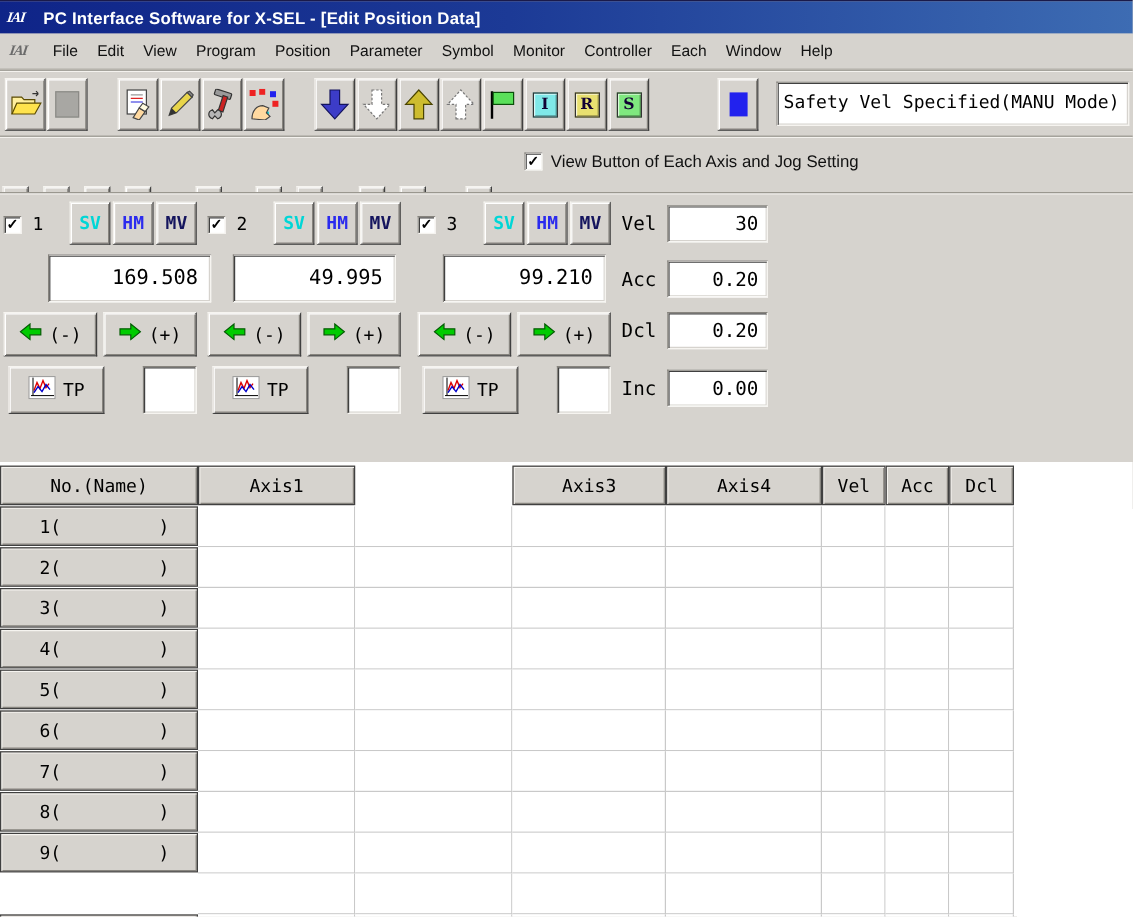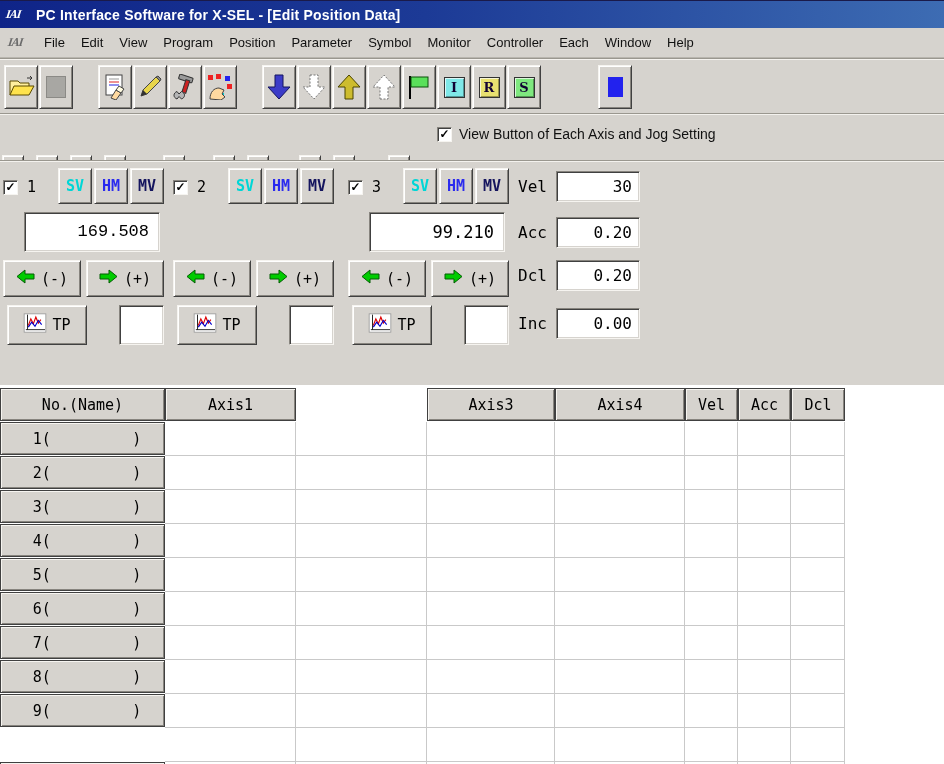--- a/index.html
+++ b/index.html
@@ -105,20 +105,21 @@
         <span class="menu-item">Symbol</span>
         <span class="menu-item">Monitor</span>
         <span class="menu-item">Controller</span>
         <span class="menu-item">Each</span>
         <span class="menu-item">Window</span>
         <span class="menu-item">Help</span>
       </div>
   </div>
 
   <div class="tbar" id="tb1">
+    <div class="statusbox sunken mono">Safety Vel Specified(MANU Mode)</div>
   <div class="tbtn raised" style="left: 4px;">
         <span>
           <svg width="28" height="24" viewBox="0 0 28 24">
             <path d="M3 20V6h8l2 2h9v3" fill="#ffef9e" stroke="#5a4a00"></path>
             <path d="M3 20l4-9h20l-5 9z" fill="#ffe34d" stroke="#5a4a00"></path>
             <path d="M20 3h5M25 3l-2-2M25 3l-2 2" stroke="#333" fill="none"></path>
           </svg>
         </span>
       </div>
       <div class="tbtn raised" style="left: 39px;">
@@ -329,21 +330,21 @@
     </div>
 
   <div id="panel">
       <div class="axcb" style="left: 3px; top: 17px;">
         <span class="cbbox">✓</span>
         <span class="axnum mono">1</span>
       </div>
       <div class="axbtn raised mono" style="left: 58px; top: 7px; color: rgb(0, 214, 214);">SV</div>
       <div class="axbtn raised mono" style="left: 94px; top: 7px; color: rgb(43, 43, 238);">HM</div>
       <div class="axbtn raised mono" style="left: 130px; top: 7px; color: rgb(21, 21, 94);">MV</div>
-      <div class="posbox sunken mono" style="left: 24px; top: 51px; font-family: Liberation Mono, monospace;">169.508</div>
+      <div class="posbox sunken mono" style="left: 40px; top: 51px;">169.508</div>
       <div class="jogbtn raised mono" style="left: 3px; top: 99px;">
         <span><svg width="19" height="15" viewBox="0 0 19 15">
             <path d="M18 5v5H9v4L1 7.5 9 1v4z" fill="#00cc00" stroke="#045c04"></path>
           </svg></span>
         <span>(-)</span>
       </div>
       <div class="jogbtn raised mono" style="left: 86px; top: 99px;">
         <span><svg width="19" height="15" viewBox="0 0 19 15">
             <path d="M1 5v5h9v4l8-6.5L10 1v4z" fill="#00cc00" stroke="#045c04"></path>
           </svg></span>
@@ -360,20 +361,21 @@
         <span>TP</span>
       </div>
       <div class="tpfield sunken mono" style="left: 119px; top: 144px;"></div>
       <div class="axcb" style="left: 173px; top: 17px;">
         <span class="cbbox">✓</span>
         <span class="axnum mono">2</span>
       </div>
       <div class="axbtn raised mono" style="left: 228px; top: 7px; color: rgb(0, 214, 214);">SV</div>
       <div class="axbtn raised mono" style="left: 264px; top: 7px; color: rgb(43, 43, 238);">HM</div>
       <div class="axbtn raised mono" style="left: 300px; top: 7px; color: rgb(21, 21, 94);">MV</div>
+      <div class="posbox sunken mono" style="left: 194px; top: 51px;">49.995</div>
       <div class="jogbtn raised mono" style="left: 173px; top: 99px;">
         <span><svg width="19" height="15" viewBox="0 0 19 15">
             <path d="M18 5v5H9v4L1 7.5 9 1v4z" fill="#00cc00" stroke="#045c04"></path>
           </svg></span>
         <span>(-)</span>
       </div>
       <div class="jogbtn raised mono" style="left: 256px; top: 99px;">
         <span><svg width="19" height="15" viewBox="0 0 19 15">
             <path d="M1 5v5h9v4l8-6.5L10 1v4z" fill="#00cc00" stroke="#045c04"></path>
           </svg></span>

